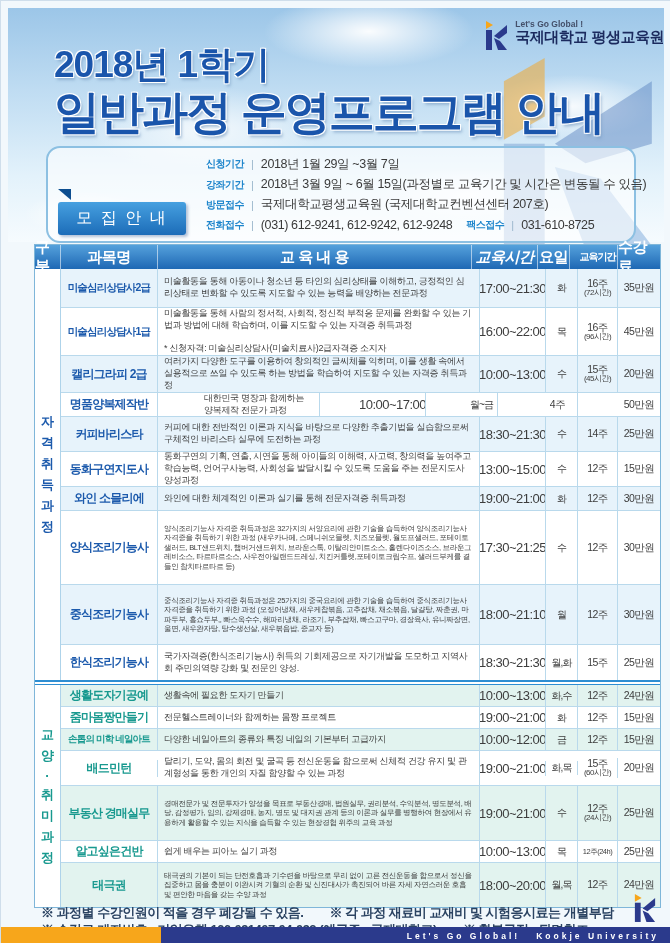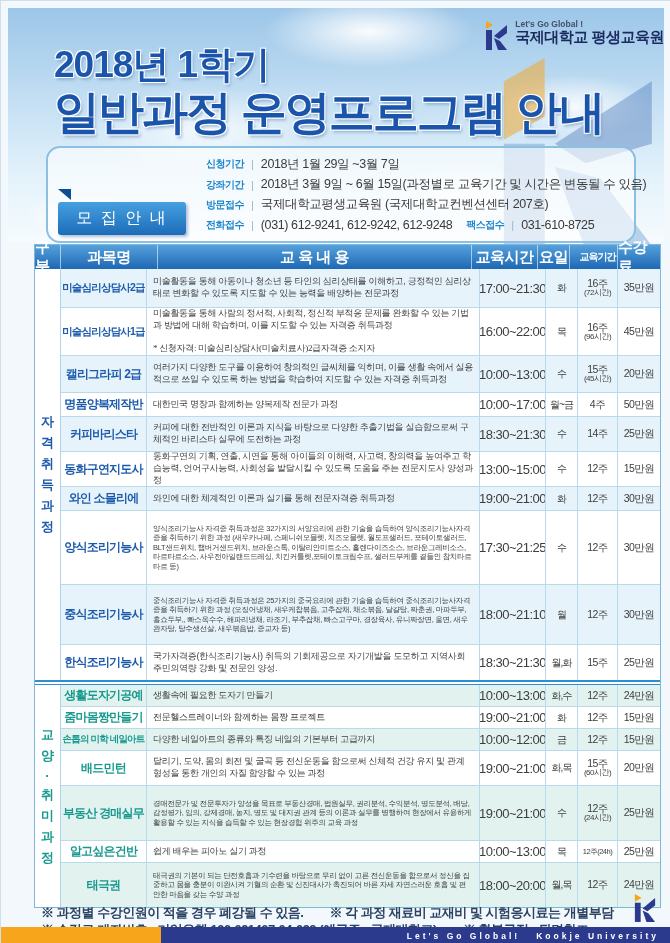--- a/index.html
+++ b/index.html
@@ -39,40 +39,40 @@
   .rlab{color:#1f86cc;font-weight:bold;font-size:10px;letter-spacing:-0.5px;}
   .rsep{color:#9ab6cc;margin:0 7px;font-size:11px;}
   .rval{color:#3a3a3a;font-size:12.5px;letter-spacing:-0.4px;}
   .rgap{width:14px;}
   
   .table{position:absolute;left:33px;top:243px;width:625px;border:1px solid #7fb6d9;background:#fff;z-index:2;box-sizing:content-box;}
   .thead{display:flex;height:24px;background:linear-gradient(180deg,#55a1dc,#1e68b4);}
   .th{color:#fff;font-weight:bold;font-size:15px;display:flex;align-items:center;justify-content:center;
       border-right:1px solid rgba(255,255,255,.55);letter-spacing:-0.5px;box-sizing:border-box;}
   .th:last-child{border-right:none;}
-  .c0{width:26px;}.c1{width:97px;}.c2{flex:1;}.c3{width:66px;}.c4{width:32px;}.c5{width:40px;margin-left:8px;}.c6{width:42px;}
+  .c0{width:26px;}.c1{width:97px;}.c2{flex:1;}.c3{width:66px;font-style:italic;}.c4{width:32px;}.c5{width:40px;margin-left:8px;}.c6{width:42px;}
   .th.c5{font-size:10px;letter-spacing:-1px;}
   .group{display:flex;}
   .vlabel{width:26px;display:flex;flex-direction:column;align-items:center;justify-content:center;gap:3px;
           border-right:1px solid #aed3ea;font-weight:bold;font-size:13px;box-sizing:border-box;}
   .g1 .vlabel{color:#1c5aac;}.g2 .vlabel{color:#18998f;}
   .rows{flex:1;display:flex;flex-direction:column;min-width:0;}
   .row{display:flex;border-bottom:1px solid #b9d9ec;overflow:hidden;box-sizing:border-box;}
   .group .rows .row:last-child{border-bottom:none;}
   .g1 .row.alt{background:#e7f3fb;}.g2 .row.alt{background:#e2f3ef;}
   .cell{border-right:1px solid #b9d9ec;display:flex;align-items:center;justify-content:center;
         overflow:hidden;box-sizing:border-box;}
   .cell:last-child{border-right:none;}
-  .subj{width:86px;font-weight:bold;font-size:12px;letter-spacing:-0.8px;text-align:center;}
+  .subj{width:97px;font-weight:bold;font-size:12px;letter-spacing:-0.8px;text-align:center;}
   .subj.s9{font-size:10.5px;}.subj.s10{font-size:9.5px;}
   .g1 .subj{color:#1c5aac;}.g2 .subj{color:#18998f;}
   .desc{flex:1;flex-direction:column;align-items:flex-start;justify-content:center;padding:10px 6px;
         font-size:9px;color:#3d3d3d;line-height:1.3;letter-spacing:-0.3px;min-width:0;}
   .desc.sm{font-size:7.5px;line-height:1.25;}
-  .desc .d2{margin-top:11px;font-family:Liberation Serif, serif;}
+  .desc .d2{margin-top:11px;}
   .time{width:66px;font-size:13px;color:#3d3d3d;letter-spacing:-0.5px;}
   .day{width:32px;font-size:10px;color:#3d3d3d;letter-spacing:-1px;}
   .dur{width:40px;flex-direction:column;font-size:10.5px;color:#3d3d3d;line-height:1.05;letter-spacing:-0.5px;}
   .dur .main.tiny{font-size:7.5px;letter-spacing:-0.5px;}
   .dur .sub{font-size:8px;}
   .fee{width:42px;font-size:10.5px;color:#3d3d3d;letter-spacing:-0.5px;}
   .gsep{height:2px;background:#fff;border-top:2px solid #2e8ed2;border-bottom:1px solid #2e8ed2;}
   
   .notes{position:absolute;left:40px;top:903px;z-index:2;color:#2b4362;font-weight:bold;
          font-size:13px;letter-spacing:-0.5px;}
@@ -200,21 +200,21 @@
               <div class="d1">여러가지 다양한 도구를 이용하여 창의적인 글씨체를 익히며, 이를 생활 속에서 실용적으로 쓰일 수 있도록 하는 방법을 학습하여 지도할 수 있는 자격증 취득과정</div>
             </div>
             <div class="cell time">10:00~13:00</div>
             <div class="cell day">수</div>
             <div class="cell dur">
               <span class="main">15주</span>
               <span class="sub">(45시간)</span>
             </div>
             <div class="cell fee">20만원</div>
           </div>
-          <div class="row" style="height: 24px;">
+          <div class="row" style="height: 24px; gap: 40px;">
             <div class="cell subj">명품양복제작반</div>
             <div class="cell desc">
               <div class="d1">대한민국 명장과 함께하는 양복제작 전문가 과정</div>
             </div>
             <div class="cell time">10:00~17:00</div>
             <div class="cell day">월~금</div>
             <div class="cell dur">
               <span class="main">4주</span>
             </div>
             <div class="cell fee">50만원</div>
@@ -334,21 +334,21 @@
             <div class="cell desc">
               <div class="d1">다양한 네일아트의 종류와 특징 네일의 기본부터 고급까지</div>
             </div>
             <div class="cell time">10:00~12:00</div>
             <div class="cell day">금</div>
             <div class="cell dur">
               <span class="main">12주</span>
             </div>
             <div class="cell fee">15만원</div>
           </div>
-          <div class="row" style="height: 35px;">
+          <div class="row" style="height: 35px; align-items: center;">
             <div class="cell subj">배드민턴</div>
             <div class="cell desc">
               <div class="d1">달리기, 도약, 몸의 회전 및 굴곡 등 전신운동을 함으로써 신체적 건강 유지 및 관계형성을 통한 개인의 자질 함양할 수 있는 과정</div>
             </div>
             <div class="cell time">19:00~21:00</div>
             <div class="cell day">화,목</div>
             <div class="cell dur">
               <span class="main">15주</span>
               <span class="sub">(60시간)</span>
             </div>

